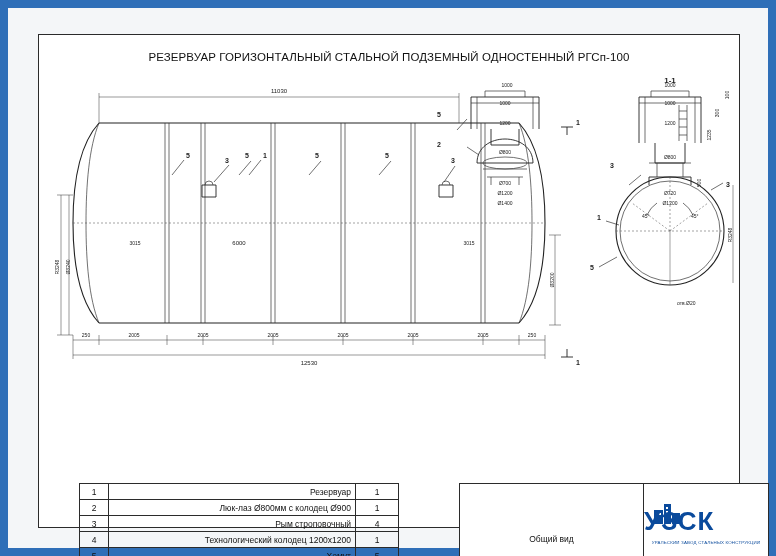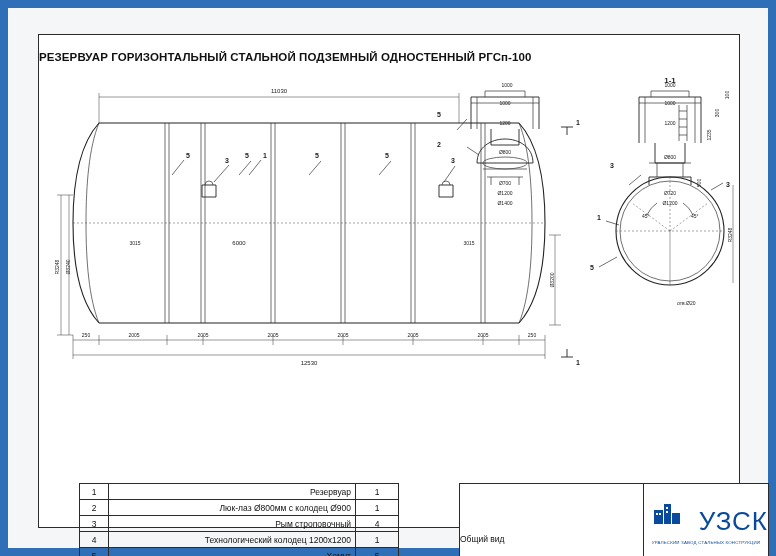--- a/index.html
+++ b/index.html
@@ -12,21 +12,21 @@
   .page{
     position:absolute;left:8px;top:8px;width:760px;height:540px;
     background:#f4f6f8;
   }
   .frame{
     position:absolute;left:30px;top:26px;width:700px;height:492px;
     border:1px solid #2b2b2b;background:#fff;
   }
   .title{
     position:absolute;left:0;top:16px;width:100%;
-    text-align:left;font-weight:bold;font-size:11.5px;color:#111;
+    text-align:center;font-weight:normal;font-size:11.5px;color:#111;
     letter-spacing:.1px;
   }
   svg{position:absolute;left:0;top:0;}
   .ln{stroke:#222;fill:none;}
   .thin{stroke:#333;stroke-width:.7;fill:none;}
   .dim{stroke:#333;stroke-width:.5;fill:none;}
   .dot{stroke:#444;stroke-width:.5;fill:none;stroke-dasharray:2 2;}
   text{font-family:"Liberation Sans", sans-serif;fill:#222;}
   .t5{font-size:5px;}
   .t6{font-size:6px;}
@@ -45,27 +45,27 @@
   .stamp{
     position:absolute;left:420px;top:448px;width:308px;height:84px;
     border:1px solid #2b2b2b;background:#fff;display:flex;
   }
   .stamp-left{flex:1;border-right:1px solid #2b2b2b;position:relative;}
   .stamp-name{
     position:absolute;left:0;top:18px;width:100%;text-align:center;
     font-size:10.5px;font-weight:bold;color:#111;
   }
   .stamp-sub{
-    position:absolute;left:0;top:50px;width:100%;
+    position:absolute;left:0;top:50px;width:100%;text-align:center;
     font-size:8.5px;color:#111;
   }
   .stamp-right{width:124px;position:relative;}
   .logo-text{
-    position:absolute;left:0;top:22px;width:100%;text-align:right;
-    font-size:26px;font-weight:normal;color:#0a4a9c;letter-spacing:1px;
+    position:absolute;left:0;top:22px;width:100%;text-align:left;
+    font-size:26px;font-weight:bold;color:#0a4a9c;letter-spacing:1px;
   }
   .logo-sub{
     position:absolute;left:0;top:56px;width:100%;text-align:center;
     font-size:4.4px;color:#0a4a9c;letter-spacing:.2px;
   }
   .logo-mark{position:absolute;left:8px;top:14px;}
 </style>
 </head>
 <body>
 

